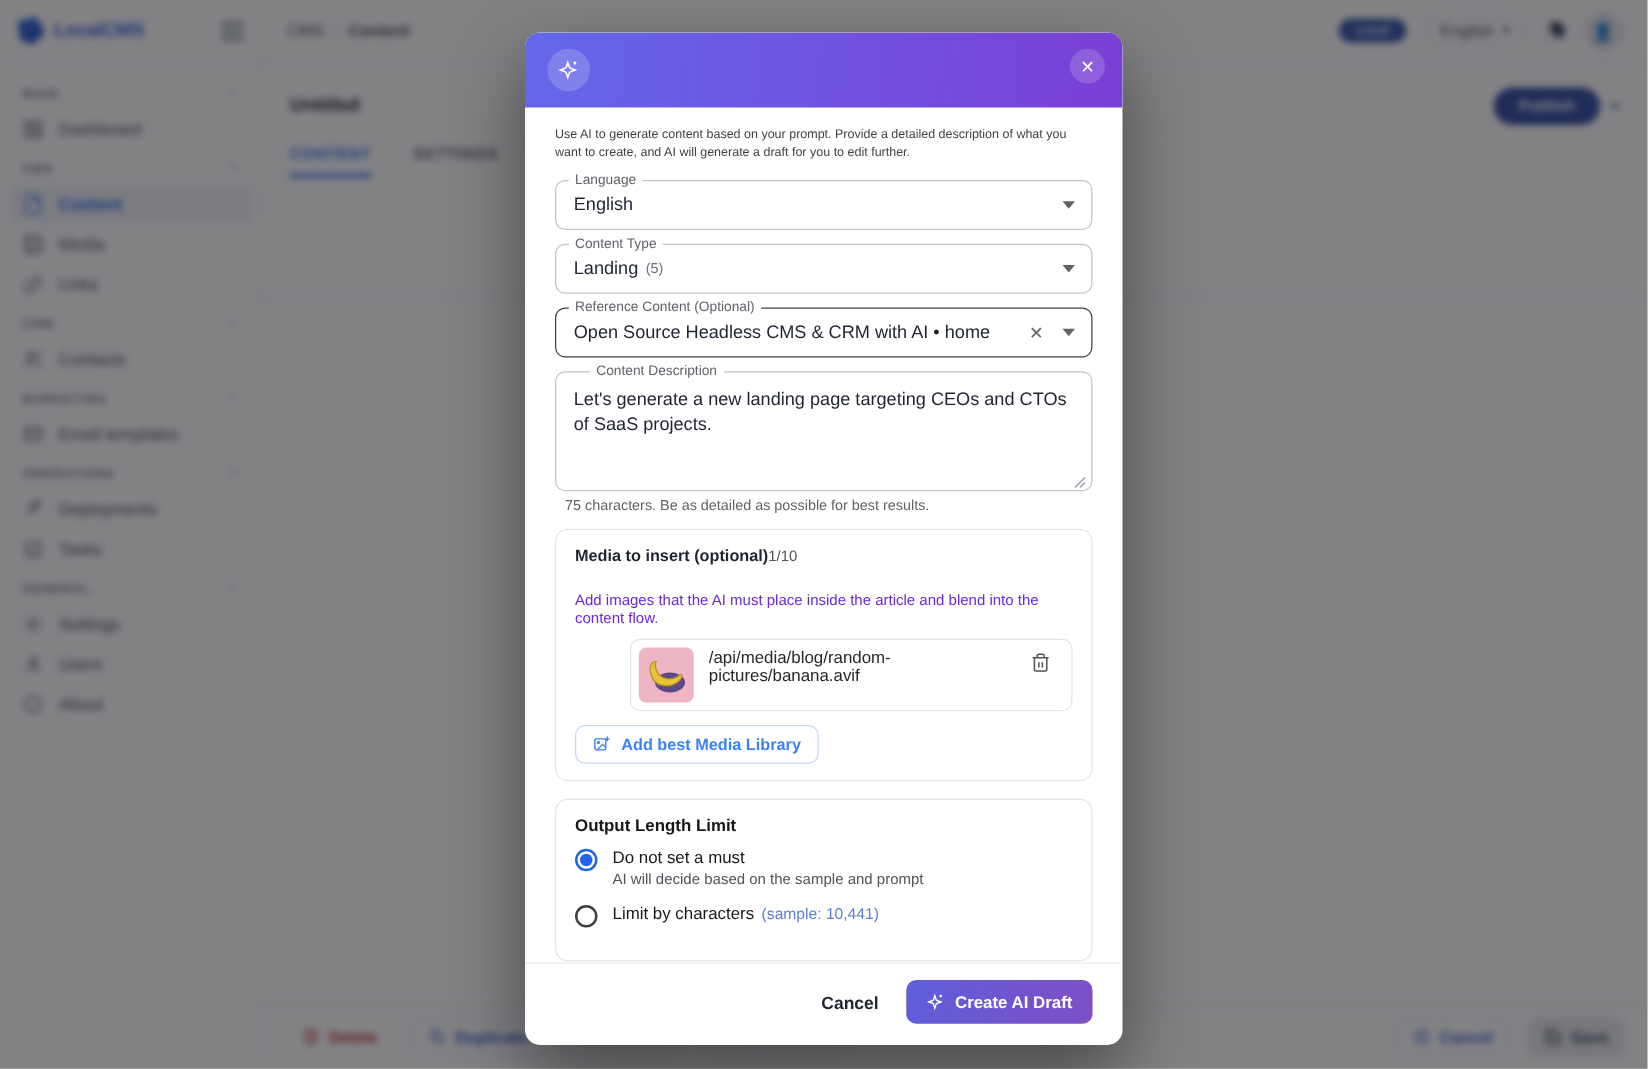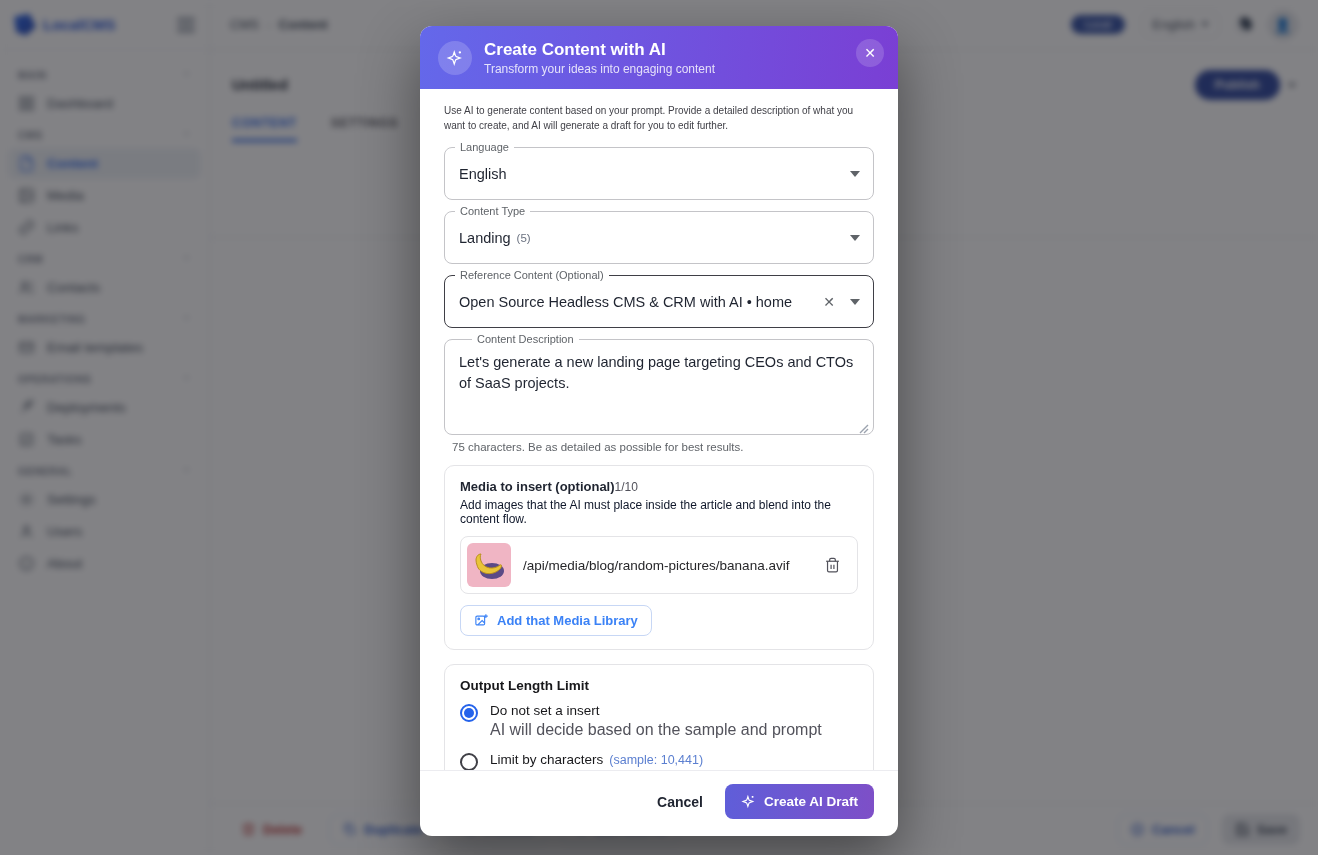--- a/index.html
+++ b/index.html
@@ -50,54 +50,54 @@
   .modal { position:fixed; left:50%; transform:translateX(-50%); top:26px; width:478px; height:810px; background:#fff; border-radius:12px; box-shadow:0 24px 60px rgba(0,0,0,.45); display:flex; flex-direction:column; overflow:hidden; }
   .m-head { background:linear-gradient(95deg,#6468ea 0%,#7a3fd4 100%); padding:13px 18px; display:flex; align-items:center; gap:12px; position:relative; flex:0 0 auto; }
   .m-ico { width:34px; height:34px; border-radius:50%; background:rgba(255,255,255,.18); display:flex; align-items:center; justify-content:center; flex:0 0 auto; }
   .m-ico svg { width:18px; height:18px; stroke:#fff; fill:none; stroke-width:1.7; }
   .m-title { color:#fff; font-size:17px; font-weight:700; line-height:1.25; }
   .m-sub { color:rgba(255,255,255,.82); font-size:12px; margin-top:2px; }
   .m-close { position:absolute; right:14px; top:13px; width:28px; height:28px; border-radius:50%; background:rgba(255,255,255,.16); border:none; color:#fff; font-size:14px; line-height:1; cursor:pointer; display:flex; align-items:center; justify-content:center; }
   .m-body { flex:1 1 auto; padding:15px 24px 0; overflow:hidden; }
   .intro { font-size:10px; line-height:1.45; color:#3f3f46; margin-bottom:14px; }
 
-  .ofield { position:relative; border:1px solid #c4c4c8; border-radius:8px; height:53px; display:flex; align-items:center; padding:0 14px; margin-bottom:11px; background:#fff; cursor:pointer; }
+  .ofield { position:relative; border:1px solid #c4c4c8; border-radius:8px; height:40px; display:flex; align-items:center; padding:0 14px; margin-bottom:11px; background:#fff; cursor:pointer; }
   .ofield .flabel { position:absolute; top:-7px; left:10px; background:#fff; padding:0 5px; font-size:11px; color:#5f6368; }
   .fvalue { font-size:14.5px; color:#1f2430; }
   .fcount { font-size:11.5px; color:#6b7280; margin-left:6px; }
   .fcaret { position:absolute; right:13px; width:0; height:0; border-left:5px solid transparent; border-right:5px solid transparent; border-top:6px solid #5f6368; }
   .ofield.dark { border-color:#3f3f46; }
   .fclear { position:absolute; right:34px; color:#5f6368; font-size:14px; background:none; border:none; cursor:pointer; padding:2px 4px; }
   .helper { font-size:11.5px; color:#5f6368; margin:-4px 0 12px 8px; }
   .otextarea { position:relative; border:1px solid #c4c4c8; border-radius:8px; padding:12px 14px; min-height:96px; margin-bottom:6px; }
   .otextarea .flabel { position:absolute; top:-7px; left:27px; background:#fff; padding:0 5px; font-size:11px; color:#5f6368; }
   .ta-text { font-size:14.5px; line-height:1.4; color:#1f2430; width:100%; border:none; outline:none; resize:none; font-family:"Liberation Sans", sans-serif; height:64px; }
   .grip { position:absolute; right:4px; bottom:4px; width:10px; height:10px; }
   .grip svg { width:10px; height:10px; stroke:#9ca3af; stroke-width:1.4; }
 
   .box { border:1px solid #e4e4e7; border-radius:10px; padding:13px 15px; margin-bottom:14px; background:#fff; }
   .box-head { display:flex; align-items:center; justify-content:flex-start; }
   .box-title { font-size:13px; font-weight:700; color:#1f2430; }
   .box-counter { font-size:12px; color:#52525b; }
-  .box-desc { font-size:12px; color:#0f172a; margin-top:4px; }
-  .media-row { display:flex; align-items:center; gap:12px; border:1px solid #e4e4e7; border-radius:8px; padding:6px 12px 6px 6px; margin-top:10px; }
+  .box-desc { font-size:12px; color:#6d28d9; margin-top:21px; }
+  .media-row { display:flex; gap:12px; border:1px solid #e4e4e7; border-radius:8px; padding:6px 12px 6px 6px; margin-top:10px;margin-left:44px; }
   .thumb { width:44px; height:44px; border-radius:6px; background:#f0b5c4; display:flex; align-items:center; justify-content:center; overflow:hidden; flex:0 0 auto; }
   .media-path { flex:1; font-size:13.5px; color:#27272a; }
   .icon-btn { background:none; border:none; cursor:pointer; padding:4px; display:flex; }
   .icon-btn svg { width:17px; height:17px; stroke:#52525b; fill:none; stroke-width:1.7; }
   .add-media { margin-top:11px; display:inline-flex; align-items:center; gap:8px; border:1px solid #c7d7f5; border-radius:8px; background:#fff; color:#3b82f6; font-size:13px; font-weight:600; padding:7px 13px; cursor:pointer; }
   .add-media svg { width:15px; height:15px; stroke:#3b82f6; fill:none; stroke-width:1.8; }
 
   .oll-title { font-size:13.5px; font-weight:700; color:#18181b; margin-bottom:10px; }
   .radio-row { display:flex; align-items:flex-start; gap:12px; margin-bottom:13px; cursor:pointer; }
   .radio { width:18px; height:18px; border-radius:50%; border:2px solid #3f3f46; flex:0 0 auto; margin-top:1px; position:relative; background:#fff; }
   .radio.sel { border-color:#2563eb; }
   .radio.sel::after { content:""; position:absolute; inset:2px; border-radius:50%; background:#2563eb; }
   .r-label { font-size:13.5px; color:#18181b; }
-  .r-helper { font-size:16px; color:#52525b; margin-top:3px; }
+  .r-helper { font-size:12px; color:#52525b; margin-top:3px; }
   .r-sample { font-size:12.5px; color:#5b7fd0; margin-left:6px; }
 
   .m-foot { flex:0 0 auto; border-top:1px solid #ececf0; padding:13px 24px 17px; display:flex; justify-content:flex-end; align-items:center; gap:22px; }
   .cancel-btn { background:none; border:none; font-size:14px; font-weight:700; color:#1f2430; cursor:pointer; }
   .create-btn { display:inline-flex; align-items:center; gap:8px; border:none; border-radius:8px; padding:10px 16px; background:linear-gradient(95deg,#5f5ed9 0%,#7e4fc7 100%); color:#fff; font-size:13.5px; font-weight:700; cursor:pointer; }
   .create-btn svg { width:15px; height:15px; stroke:#fff; fill:none; stroke-width:1.8; }
 </style>
 </head>
 <body>
 
@@ -303,24 +303,20 @@
 <div class="overlay"></div>
 
 <div class="modal">
   <div class="m-head">
     <div class="m-ico">
       <svg viewBox="0 0 24 24">
           <path d="M11 4l1.6 4.9a2 2 0 0 0 1.3 1.3L18.8 12l-4.9 1.8a2 2 0 0 0-1.3 1.3L11 20l-1.6-4.9a2 2 0 0 0-1.3-1.3L3.2 12l4.9-1.8a2 2 0 0 0 1.3-1.3z"></path>
           <path d="M18.5 3v3M17 4.5h3"></path>
         </svg>
     </div>
-    <div>
-      <div class="m-title">Create Content with AI</div>
-      <div class="m-sub">Transform your ideas into engaging content</div>
-    </div>
     <button class="m-close">✕</button>
   </div>
 
   <div class="m-body">
     <p class="intro">Use AI to generate content based on your prompt. Provide a detailed description of what you want to create, and AI will generate a draft for you to edit further.</p>
 
     <div class="ofield">
       <span class="flabel">Language</span>
       <span class="fvalue">English</span>
       <span class="fcaret"></span>
@@ -374,31 +370,31 @@
             </svg>
         </button>
       </div>
       <button class="add-media">
         <svg viewBox="0 0 24 24">
             <rect x="3" y="5" width="14" height="14" rx="2"></rect>
             <circle cx="7.5" cy="9.5" r="1.3"></circle>
             <path d="M17 16l-4-4-7 7"></path>
             <path d="M19 2v6M16 5h6"></path>
           </svg>
-        <span>Add that Media Library</span>
+        <span>Add best Media Library</span>
       </button>
     </div>
 
     <div class="box">
       <div class="oll-title">Output Length Limit</div>
 
       <div class="radio-row">
         <span class="radio sel"></span>
         <div>
-          <div class="r-label">Do not set a insert</div>
+          <div class="r-label">Do not set a must</div>
           <div class="r-helper">AI will decide based on the sample and prompt</div>
         </div>
       </div>
 
       <div class="radio-row">
         <span class="radio"></span>
         <div class="r-label">
           <span>Limit by characters</span><span class="r-sample">(sample: 10,441)</span>
         </div>
       </div>

